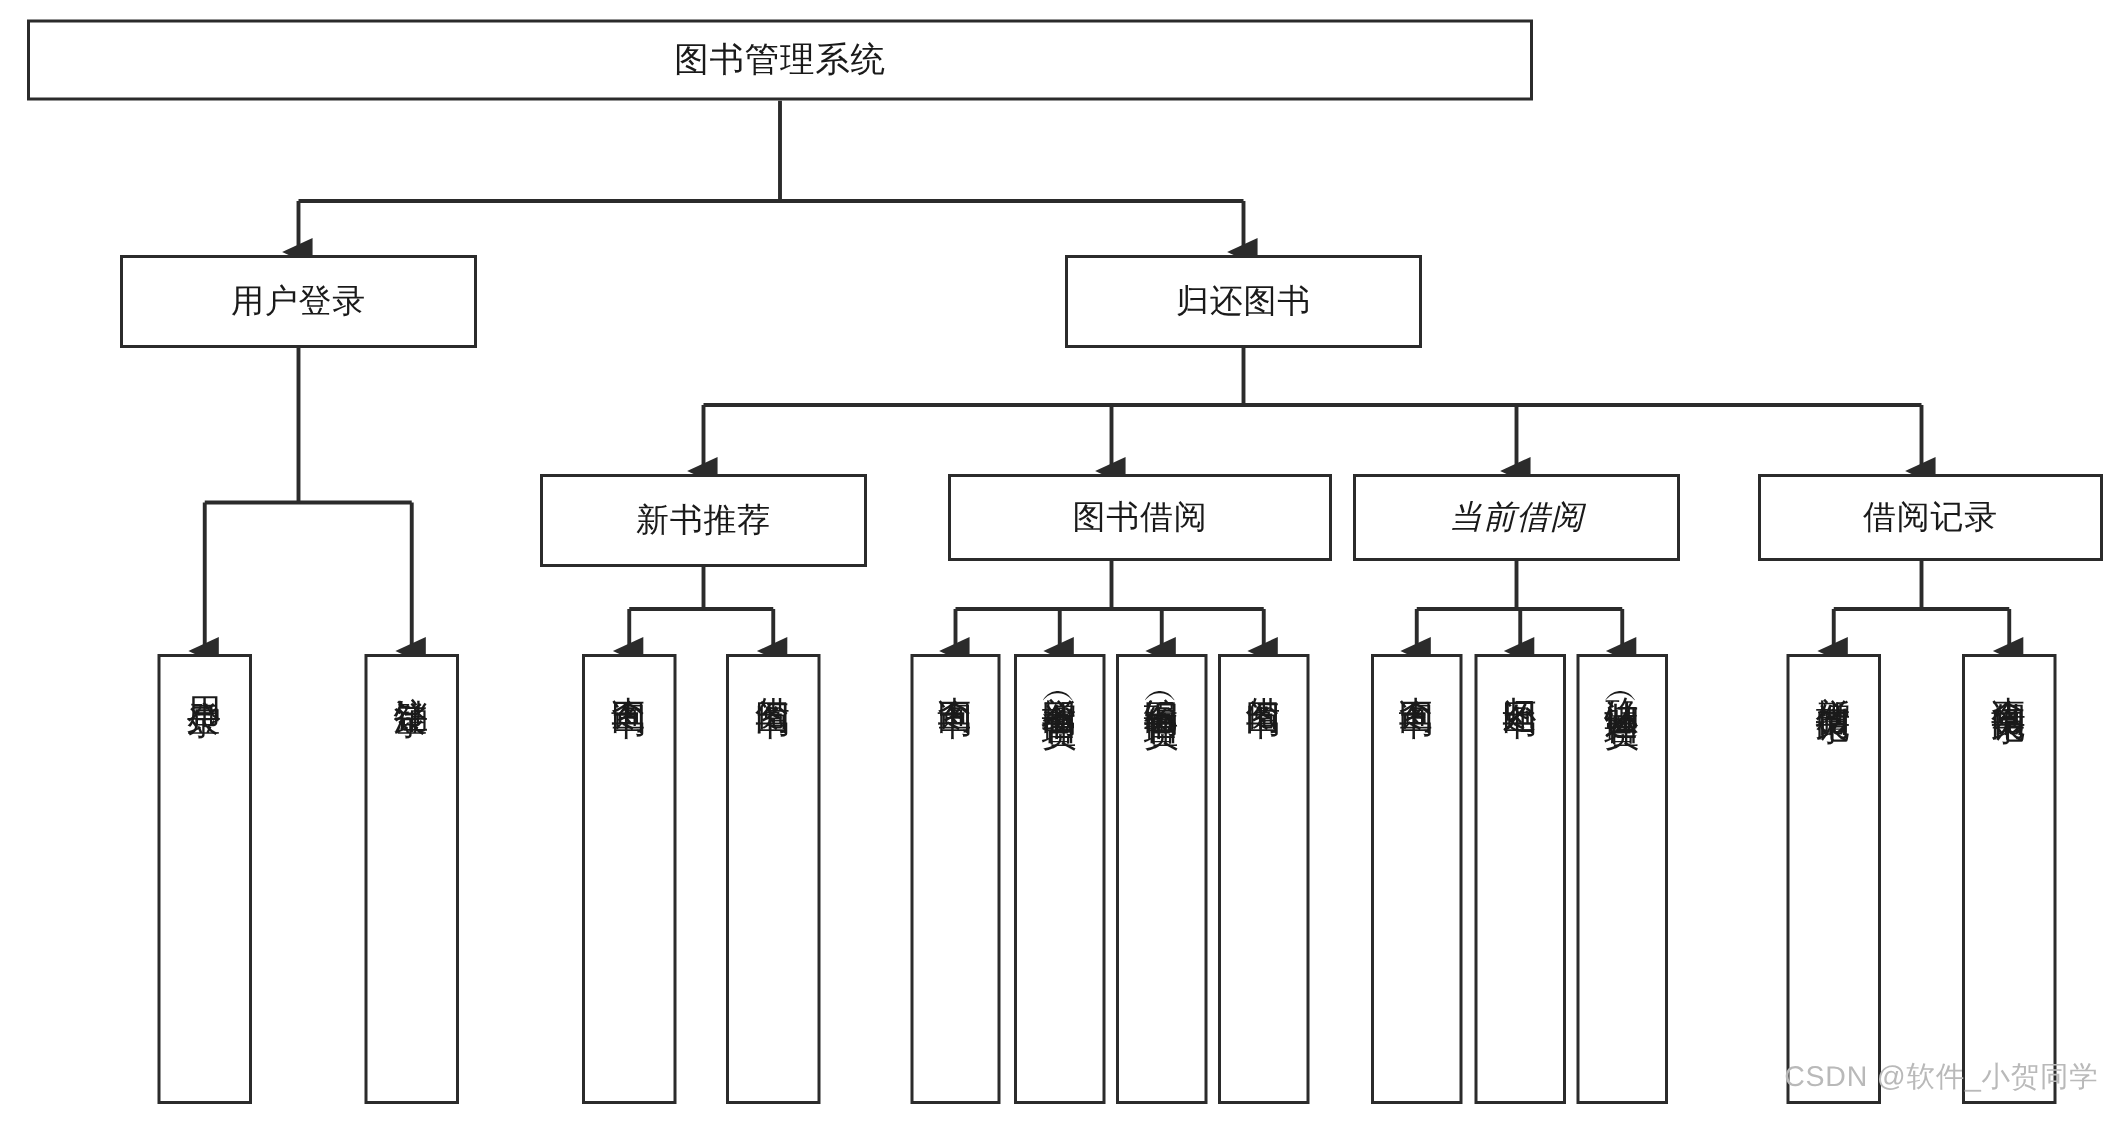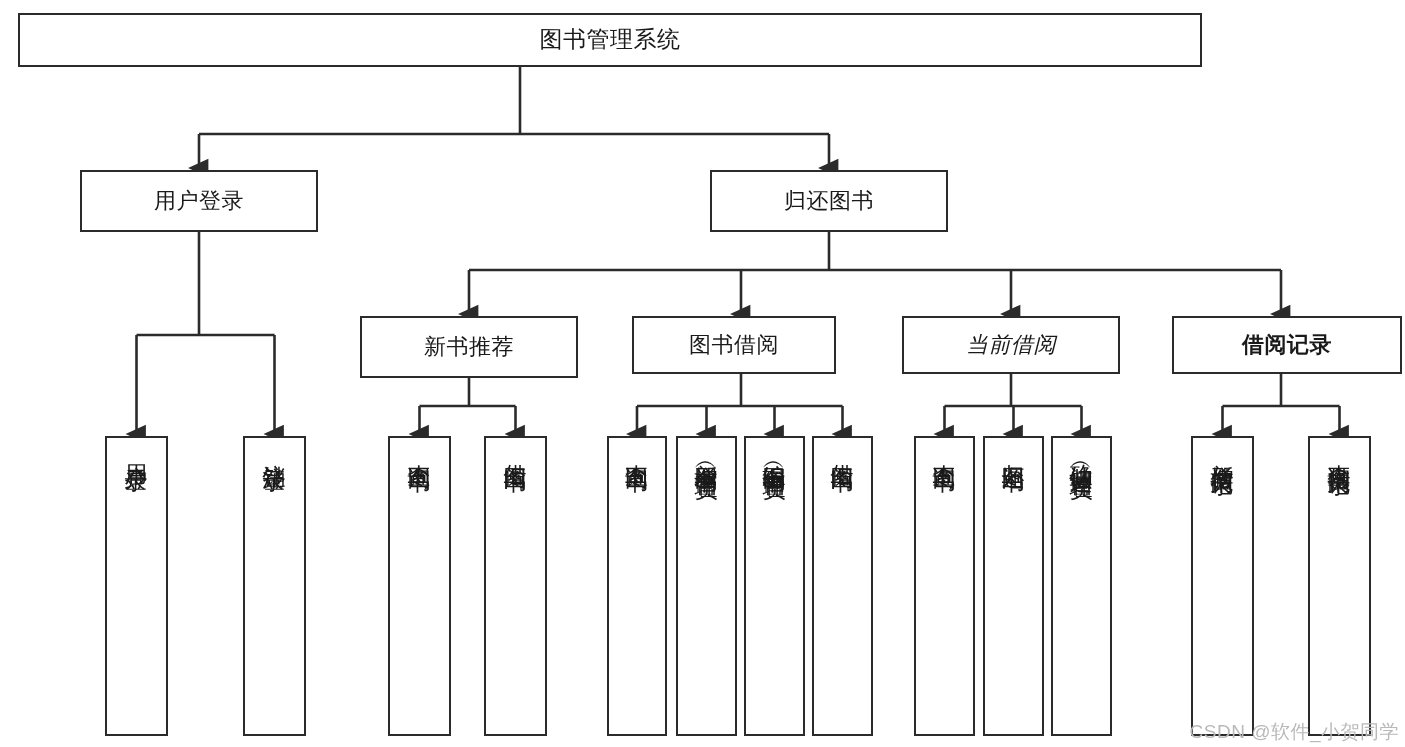--- a/index.html
+++ b/index.html
@@ -57,21 +57,21 @@
     writing-mode: vertical-rl;
     text-orientation: upright;
     font-size: 23px;
     line-height: 1.05;
     letter-spacing: 2px;
     margin: 0 auto;
   }
   .watermark {
     position: absolute;
     right: 6px;
-    bottom: 2px;
+    bottom: 16px;
     font-size: 19px;
     color: #b9b9b9;
     letter-spacing: 0.5px;
     white-space: nowrap;
     user-select: none;
   }
 </style>
 </head>
 <body>
 
@@ -113,41 +113,41 @@
         <path d="M 944.5 406 L 944.5 434" marker-end="url(#arrowhead)"></path>
         <path d="M 1013.5 406 L 1013.5 434" marker-end="url(#arrowhead)"></path>
         <path d="M 1081.5 406 L 1081.5 434" marker-end="url(#arrowhead)"></path>
         <path d="M 1281 374 L 1281 406"></path>
         <path d="M 1222.5 406 L 1339.5 406"></path>
         <path d="M 1222.5 406 L 1222.5 434" marker-end="url(#arrowhead)"></path>
         <path d="M 1339.5 406 L 1339.5 434" marker-end="url(#arrowhead)"></path>
       </g>
   </svg>
 
-  <div class="node-box node-h node-root" style="left: 18px; top: 13px; width: 1184px; height: 54px;">
+  <div class="node-box node-h node-root" style="left: 18px; top: 13px; width: 1004px; height: 54px;">
     <span class="node-label">图书管理系统</span>
   </div>
 
   <div class="node-box node-h" style="left: 80px; top: 170px; width: 238px; height: 62px;">
     <span class="node-label">用户登录</span>
   </div>
   <div class="node-box node-h" style="left: 710px; top: 170px; width: 238px; height: 62px;">
     <span class="node-label">归还图书</span>
   </div>
 
   <div class="node-box node-h" style="left: 360px; top: 316px; width: 218px; height: 62px;">
     <span class="node-label">新书推荐</span>
   </div>
-  <div class="node-box node-h" style="left: 632px; top: 316px; width: 204px; height: 58px;">
+  <div class="node-box node-h" style="left: 632px; top: 316px; width: 256px; height: 58px;">
     <span class="node-label">图书借阅</span>
   </div>
   <div class="node-box node-h" style="left: 902px; top: 316px; width: 218px; height: 58px; font-style: italic;">
     <span class="node-label">当前借阅</span>
   </div>
-  <div class="node-box node-h" style="left: 1172px; top: 316px; width: 230px; height: 58px; font-weight: bold;">
+  <div class="node-box node-h" style="left: 1172px; top: 316px; width: 230px; height: 58px;">
     <span class="node-label">借阅记录</span>
   </div>
 
   <div class="node-box node-v" style="left: 105px; top: 436px; width: 63px; height: 300px;">
     <span class="node-label">用户登录</span>
   </div>
   <div class="node-box node-v" style="left: 243px; top: 436px; width: 63px; height: 300px;">
     <span class="node-label">注销登录</span>
   </div>
   <div class="node-box node-v" style="left: 388px; top: 436px; width: 63px; height: 300px;">

